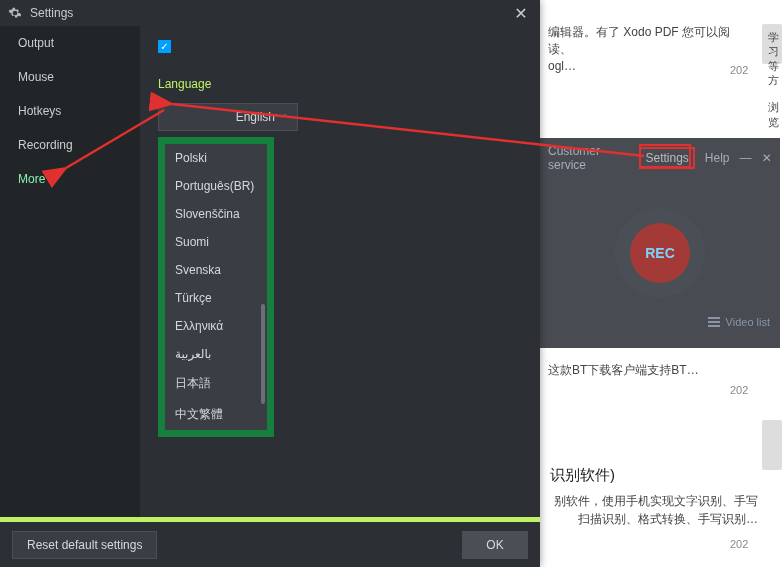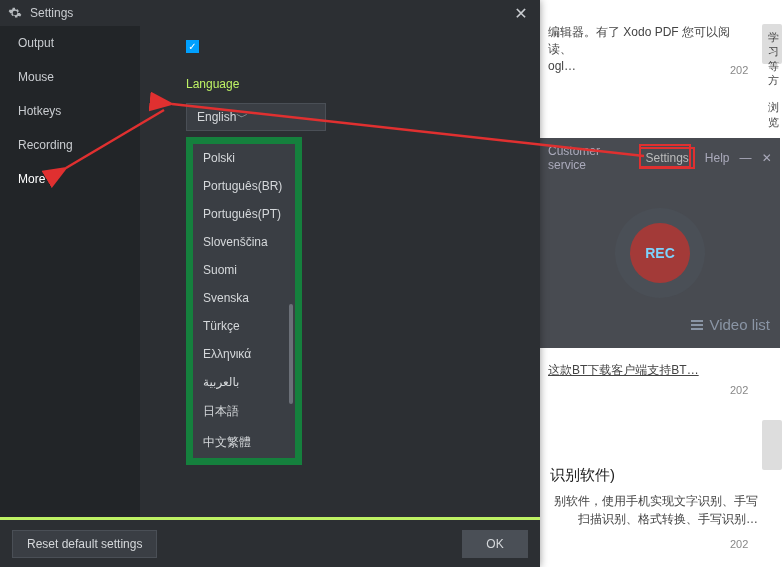--- a/index.html
+++ b/index.html
@@ -32,21 +32,20 @@
     color: #444;
     width: 200px;
     line-height: 1.4;
   }
   .bg-snippet2 {
     position: absolute;
     top: 362px;
     left: 548px;
     font-size: 12px;
     color: #444;
-    text-decoration: underline;
   }
   .bg-snippet3 {
     position: absolute;
     top: 466px;
     left: 550px;
     font-size: 15px;
     color: #222;
     font-weight: 500;
   }
   .bg-snippet4 {
@@ -110,21 +109,21 @@
   .rec-inner {
     width: 60px; height: 60px;
     border-radius: 50%;
     background: #a33a38;
     display:flex; align-items:center; justify-content:center;
     color:#7dd3fc; font-weight:bold; font-size:14px;
   }
   .rec-footer {
     display:flex; justify-content:flex-end; align-items:center;
     gap:6px; padding:0 10px; margin-top:18px;
-    color:#8a95a5; font-size:15px;
+    color:#8a95a5; font-size:11px;
   }
   .rec-footer .icon-lines {
     display:inline-block; width:12px; height:10px;
     background: linear-gradient(#8a95a5,#8a95a5) 0 0/12px 2px no-repeat,
                 linear-gradient(#8a95a5,#8a95a5) 0 4px/12px 2px no-repeat,
                 linear-gradient(#8a95a5,#8a95a5) 0 8px/12px 2px no-repeat;
   }
 
   
   .settings-dialog {
@@ -154,35 +153,34 @@
     font-size: 12px; color: #c9ccd0; flex:1;
   }
   .titlebar .close {
     width:22px; height:22px; display:flex;align-items:center;justify-content:center;
     color:#c9ccd0; font-size:16px; cursor:pointer;
   }
   .dialog-body {
     flex: 1;
     display: flex;
     overflow: hidden;
-    gap: 28px;
   }
   .sidebar {
     width: 140px;
     background: #222528;
     display:flex; flex-direction:column;
   }
   .sidebar-item {
     padding: 10px 18px;
     font-size: 12px;
     color: #c9ccd0;
     cursor: pointer;
   }
   .sidebar-item.active {
-    color: #ffffff;
+    color: #86efac;
   }
   .content {
     flex: 1;
     padding: 14px 18px;
     position: relative;
   }
   .checkbox-row {
     display: flex;
     align-items: center;
     gap: 8px;
@@ -199,21 +197,21 @@
   .section-label {
     font-size: 12px;
     color: #bef264;
     margin-bottom: 12px;
   }
   .select-box {
     width: 140px;
     height: 28px;
     background: #3a3e44;
     border: 1px solid #4a4f56;
-    display:flex; align-items:center; justify-content:flex-start;
+    display:flex; align-items:center; justify-content:flex-end;
     padding: 8px 10px;
     font-size: 12px;
     color: #d5d8db;
     cursor: pointer;
     margin-bottom: 6px;
   }
   .select-box .chev {
     color:#9aa;
   }
   .dropdown {
@@ -238,21 +236,21 @@
     position:absolute;
     right:2px; top:160px;
     width:4px; height:100px;
     background:#6b7078;
     border-radius:2px;
   }
   .dialog-footer {
     height: 50px;
     display:flex; align-items:center; justify-content:space-between;
     padding: 12px 12px;
-    border-top: 3px solid #bef264;
+    border-top: 5px solid #bef264;
   }
   .btn {
     height: 28px;
     padding: 0 14px;
     background: #3a3e44;
     border: 1px solid #4a4f56;
     color: #d5d8db;
     font-size: 12px;
     cursor: pointer;
     display:inline-flex; align-items:center;
@@ -338,21 +336,20 @@
 
       <div class="select-box">
         <span>English</span>
         <span class="chev">﹀</span>
       </div>
 
       <div class="dropdown">
         <div class="dropdown-inner">
           <div class="dropdown-item">Polski</div>
           <div class="dropdown-item">Português(BR)</div>
-          <div class="dropdown-item">Português(PT)</div>
           <div class="dropdown-item">Slovenščina</div>
           <div class="dropdown-item">Suomi</div>
           <div class="dropdown-item">Svenska</div>
           <div class="dropdown-item">Türkçe</div>
           <div class="dropdown-item">Ελληνικά</div>
           <div class="dropdown-item">بالعربية</div>
           <div class="dropdown-item">日本語</div>
           <div class="dropdown-item">中文繁體</div>
 
         </div>

